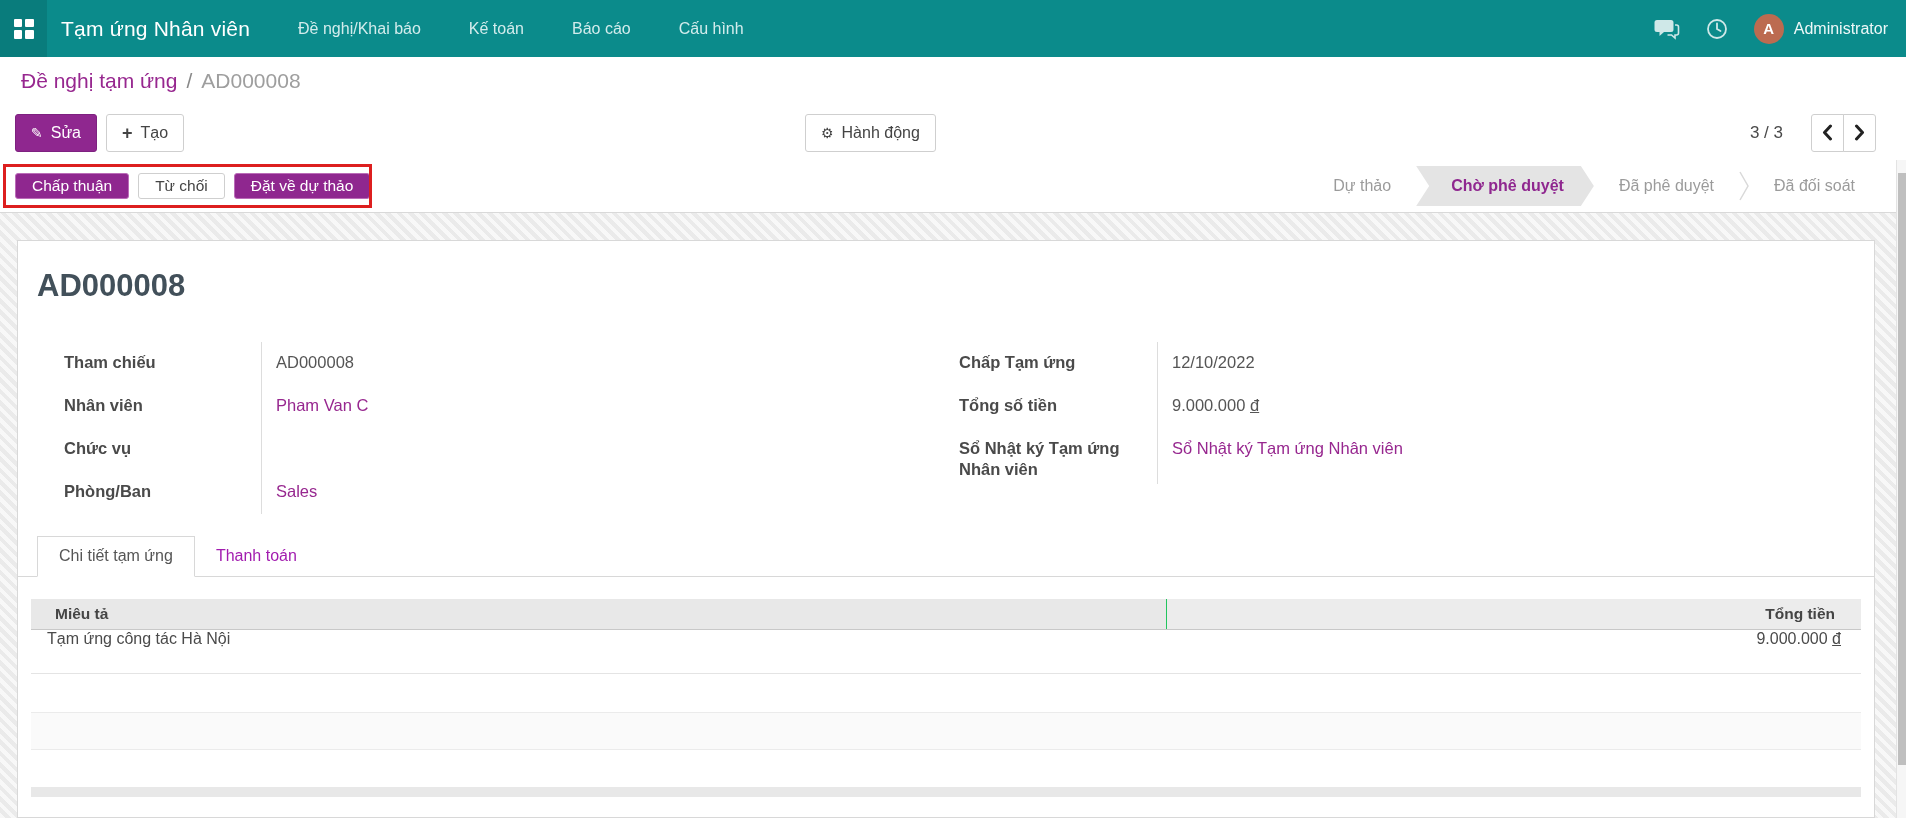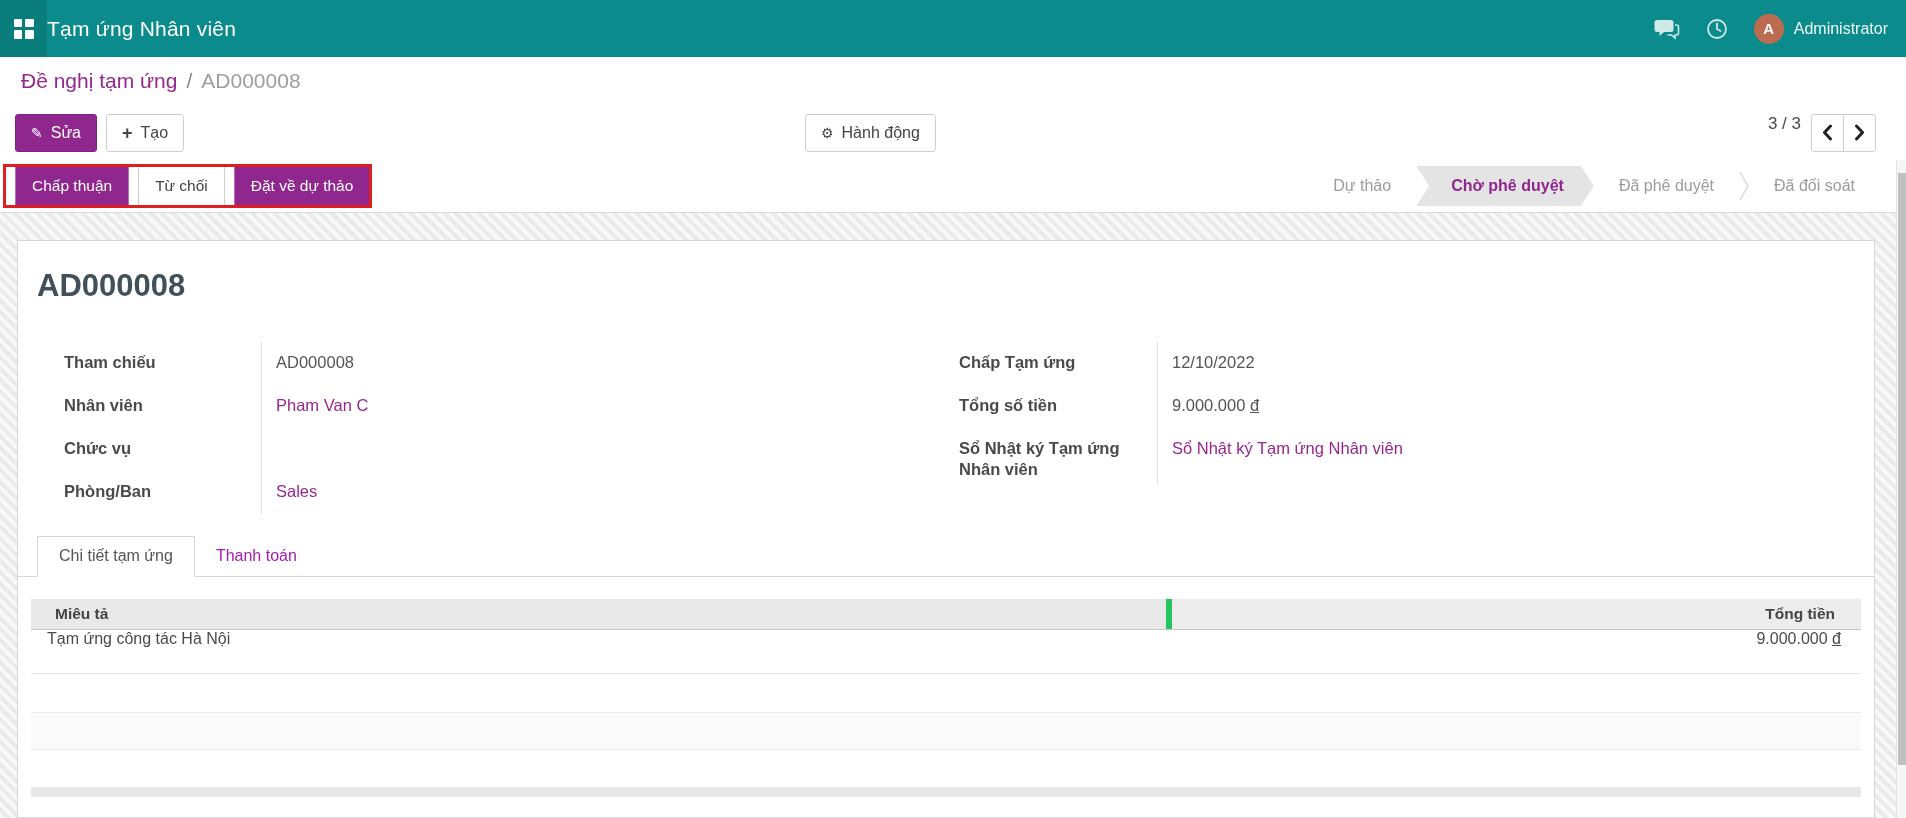--- a/index.html
+++ b/index.html
@@ -4,21 +4,21 @@
 <style>
   * { margin:0; padding:0; box-sizing:border-box; }
   html,body { width:1906px; height:818px; overflow:hidden; background:#fff;
     font-family:"Liberation Sans","DejaVu Sans",sans-serif; }
 
   
   .navbar { height:57px; background:#0b8b8b; display:flex; align-items:center; color:#fff; position:relative; }
   .apps-btn { width:47px; height:100%; background:rgba(0,0,0,0.10); display:flex; align-items:center; justify-content:center; cursor:pointer; }
   .grid-icon { width:20px; height:20px; display:grid; grid-template-columns:1fr 1fr; gap:3px; }
   .grid-icon span { background:#fff; border-radius:1px; }
-  .brand { font-size:21px; font-weight:500; white-space:nowrap; letter-spacing:.2px; }
+  .brand { font-size:21px; font-weight:500; margin-left:14px; white-space:nowrap; letter-spacing:.2px; }
   .menus { display:flex; margin-left:48px; gap:48px; font-size:16px; color:#d3ecec; }
   .menus a { cursor:pointer; white-space:nowrap; }
   .nav-right { margin-left:auto; display:flex; align-items:center; gap:24px; margin-right:18px; }
   .nav-ico { width:26px; height:24px; display:flex; align-items:center; justify-content:center; cursor:pointer; }
   .avatar { width:30px; height:30px; border-radius:50%; background:#bc6b50; color:#fff; font-size:15px; font-weight:700; display:flex; align-items:center; justify-content:center; }
   .user-wrap { display:flex; align-items:center; gap:10px; cursor:pointer; }
   .user-name { font-size:16px; color:#eef8f8; }
 
   
   .breadcrumb-row { height:48px; display:flex; align-items:center; padding-left:21px; font-size:21px; background:#fff; }
@@ -26,30 +26,30 @@
   .bc-sep { color:#888; margin:0 9px; }
   .bc-current { color:#9e9e9e; }
 
   .button-row { position:relative; height:55px; display:flex; align-items:center; padding-left:15px; background:#fff; }
   .btn { height:38px; font-size:16px; font-family:inherit; border-radius:3px; padding:0 15px; border:1px solid #cfcfcf; background:#fff; color:#444; display:inline-flex; align-items:center; gap:8px; cursor:pointer; white-space:nowrap; }
   .btn-primary { background:#8f278f; border-color:#7e2180; color:#fff; }
   .button-row .btn + .btn { margin-left:9px; }
   .btn .ico { font-size:14px; }
   .btn-create .ico { font-size:18px; font-weight:700; line-height:1; }
   .action-btn { position:absolute; left:796px; }
-  .pager { position:absolute; right:30px; display:flex; gap:10px; }
+  .pager { position:absolute; right:30px; display:flex; align-items:center; gap:28px; }
   .pager-count { font-size:17px; color:#4a4a4a; }
   .pager-nav { display:flex; }
   .pager-btn { width:33px; height:38px; background:#fff; border:1px solid #cfcfcf; display:flex; align-items:center; justify-content:center; cursor:pointer; }
   .pager-btn.prev { border-radius:3px 0 0 3px; }
   .pager-btn.next { border-radius:0 3px 3px 0; margin-left:-1px; }
 
   .status-row { position:relative; height:53px; background:#fff; border-bottom:1px solid #d9d9d9; display:flex; align-items:center; }
   .status-buttons { display:flex; margin-left:15px; gap:9px; }
-  .sbtn { height:44px; padding:0 16px; font-size:15.5px; font-family:inherit; border-radius:3px; cursor:pointer; white-space:nowrap; }
+  .sbtn { height:26px; padding:0 16px; font-size:15.5px; font-family:inherit; border-radius:3px; cursor:pointer; white-space:nowrap; }
   .sbtn-purple { background:#8f278f; color:#fff; border:1px solid #bb6cb8; }
   .sbtn-plain { background:#fff; color:#444; border:1px solid #cfcfcf; }
   .annotation-box { position:absolute; left:3px; top:4px; width:369px; height:44px; border:3px solid #dd1f1f; pointer-events:none; }
 
   .statusbar { margin-left:auto; margin-right:26px; display:flex; align-items:center; height:100%; }
   .st-item { padding:0 25px; font-size:16px; color:#9b9b9b; display:flex; align-items:center; height:40px; cursor:pointer; white-space:nowrap; }
   .st-item.active { background:#e4e4e4; color:#8f278f; font-weight:700;
     clip-path:polygon(0 0, calc(100% - 13px) 0, 100% 50%, calc(100% - 13px) 100%, 0 100%, 13px 50%);
     padding:0 30px 0 35px; }
   .st-sep { display:flex; align-items:center; }
@@ -74,21 +74,21 @@
   .dong { text-decoration:underline; }
 
   .tabs { display:flex; height:41px; border-bottom:1px solid #d8d8d8; margin-top:22px; padding-left:19px; align-items:stretch; }
   .tab { padding:12px 21px; display:flex; align-items:center; font-size:16px; cursor:pointer; }
   .tab.active { background:#fff; border:1px solid #d8d8d8; border-bottom:1px solid #fff; margin-bottom:-1px; color:#555; }
   .tab.inactive { color:#a21caf; }
 
   .table { margin:22px 13px 0 13px; }
   .thead { display:flex; height:31px; background:#e8e8e8; border-bottom:1px solid #c8c8c8; align-items:center; font-weight:700; font-size:15.5px; color:#454545; }
   .th-desc { width:1135px; padding-left:24px; }
-  .th-amount { flex:1; display:flex; align-items:center; justify-content:flex-end; padding-right:26px; border-left:6px solid #22c55e; height:100%; background:#ececec; }
+  .th-amount { flex:1; display:flex; align-items:center; justify-content:flex-end; padding-right:26px; border-left:1px solid #22c55e; height:100%; background:#ececec; }
   .trow { display:flex; height:44px; align-items:flex-start; border-bottom:1px solid #e4e4e4; font-size:16px; color:#4a4a4a; cursor:pointer; }
   .td-desc { width:1135px; padding-left:16px; }
   .td-amount { flex:1; text-align:right; padding-right:20px; }
   .filler-a { height:39px; border-bottom:1px solid #ebebeb; }
   .filler-b { height:37px; background:#fafafa; border-bottom:1px solid #ebebeb; }
   .filler-c { height:37px; }
   .tfoot-strip { height:10px; background:#e8e8e8; }
 
   
   .scrollbar { position:absolute; top:160px; right:0; bottom:0; width:10px; background:#f6f6f6; border-left:1px solid #e3e3e3; }
@@ -100,20 +100,26 @@
 <header class="navbar">
   <div class="apps-btn">
     <div class="grid-icon">
         <span></span>
         <span></span>
         <span></span>
         <span></span>
       </div>
   </div>
   <div class="brand">Tạm ứng Nhân viên</div>
+  <nav class="menus">
+    <a>Đề nghị/Khai báo</a>
+    <a>Kế toán</a>
+    <a>Báo cáo</a>
+    <a>Cấu hình</a>
+  </nav>
   <div class="nav-right">
     <div class="nav-ico">
       <svg width="26" height="22" viewBox="0 0 26 22">
         <path d="M3 2 h14 a2.5 2.5 0 0 1 2.5 2.5 v7 a2.5 2.5 0 0 1 -2.5 2.5 h-7 l-4.5 4 v-4 h-2.5 a2.5 2.5 0 0 1 -2.5 -2.5 v-7 A2.5 2.5 0 0 1 3 2 z" fill="#cfe8e8"></path>
         <path d="M21 7 h1.5 a2 2 0 0 1 2 2 v6 a2 2 0 0 1 -2 2 h-1.5 v3 l-3.5 -3 h-4" fill="none" stroke="#cfe8e8" stroke-width="1.6"></path>
       </svg>
     </div>
     <div class="nav-ico">
       <svg width="24" height="24" viewBox="0 0 24 24">
         <circle cx="12" cy="12" r="9" fill="none" stroke="#cfe8e8" stroke-width="1.8"></circle>

